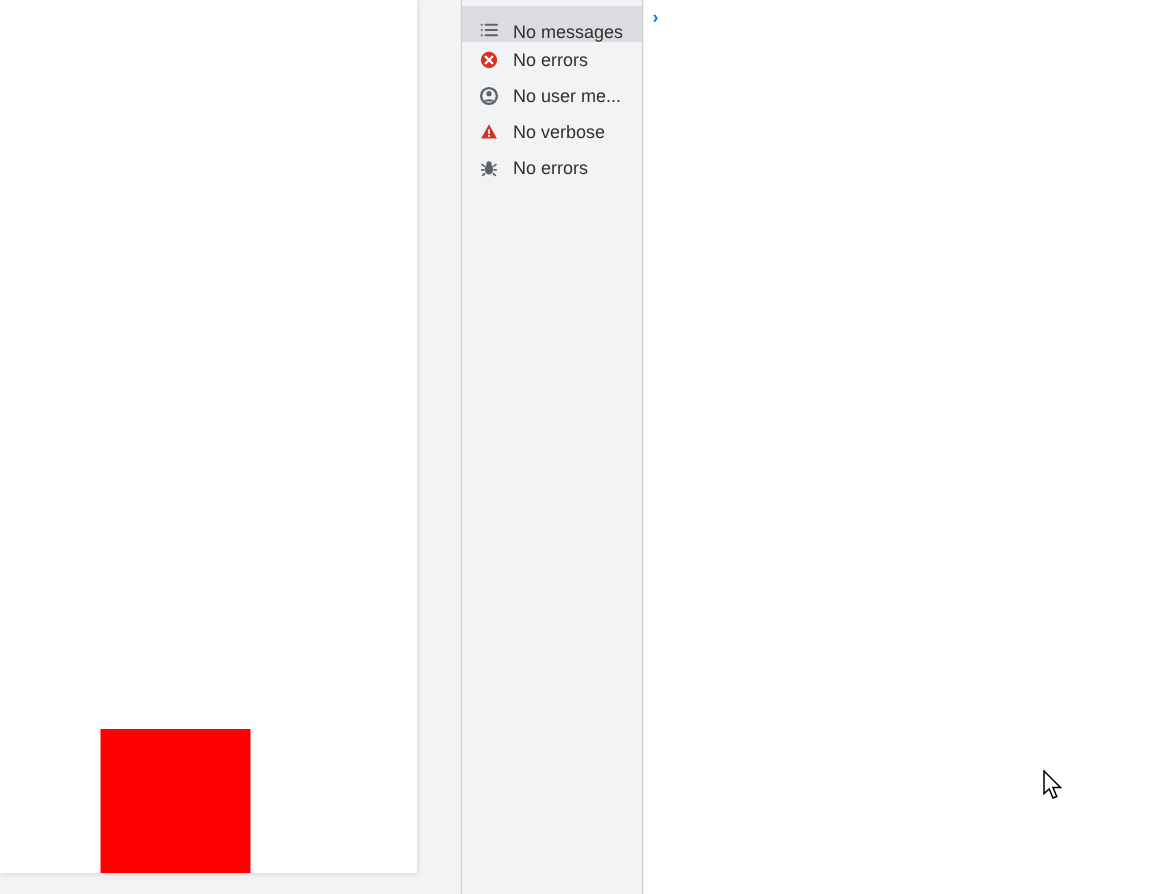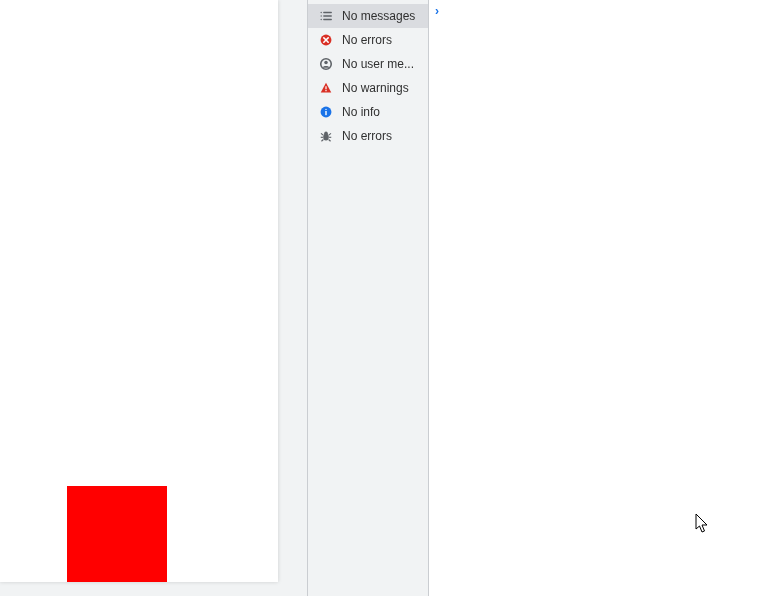--- a/index.html
+++ b/index.html
@@ -50,20 +50,21 @@
     height: 24px;
     padding: 0 6px 0 10px;
     cursor: pointer;
     white-space: nowrap;
     overflow: hidden;
     text-overflow: ellipsis;
     gap: 8px;
   }
   .sidebar-item.selected {
     background: #dadce0;
+    align-items: flex-end;
   }
   .sidebar-item .icon {
     width: 16px;
     height: 16px;
     display: flex;
     align-items: center;
     justify-content: center;
     flex-shrink: 0;
   }
   .sidebar-item .label {
@@ -145,33 +146,23 @@
     </div>
 
     <div class="sidebar-item">
       <span class="icon">
         <svg viewBox="0 0 16 16" width="14" height="14">
           <path d="M8 2 L14 13 L2 13 Z" fill="#d93025"></path>
           <rect x="7.3" y="6" width="1.4" height="3.5" fill="#ffffff"></rect>
           <rect x="7.3" y="10.3" width="1.4" height="1.4" fill="#ffffff"></rect>
         </svg>
       </span>
-      <span class="label">No warnings</span>
+      <span class="label">No verbose</span>
     </div>
 
-    <div class="sidebar-item">
-      <span class="icon">
-        <svg viewBox="0 0 16 16" width="14" height="14">
-          <circle cx="8" cy="8" r="6.2" fill="#1a73e8"></circle>
-          <rect x="7.2" y="4.2" width="1.6" height="1.6" fill="#ffffff" rx="0.8"></rect>
-          <rect x="7.2" y="6.8" width="1.6" height="4.8" fill="#ffffff"></rect>
-        </svg>
-      </span>
-      <span class="label">No info</span>
-    </div>
 
     <div class="sidebar-item">
       <span class="icon">
         <svg viewBox="0 0 16 16" width="14" height="14">
           <ellipse cx="8" cy="9" rx="3.2" ry="4" fill="#5f6368"></ellipse>
           <circle cx="8" cy="4.8" r="2" fill="#5f6368"></circle>
           <line x1="4.8" y1="7" x2="2.3" y2="5" stroke="#5f6368" stroke-width="1.3"></line>
           <line x1="11.2" y1="7" x2="13.7" y2="5" stroke="#5f6368" stroke-width="1.3"></line>
           <line x1="4.5" y1="9.5" x2="2" y2="9.5" stroke="#5f6368" stroke-width="1.3"></line>
           <line x1="11.5" y1="9.5" x2="14" y2="9.5" stroke="#5f6368" stroke-width="1.3"></line>

